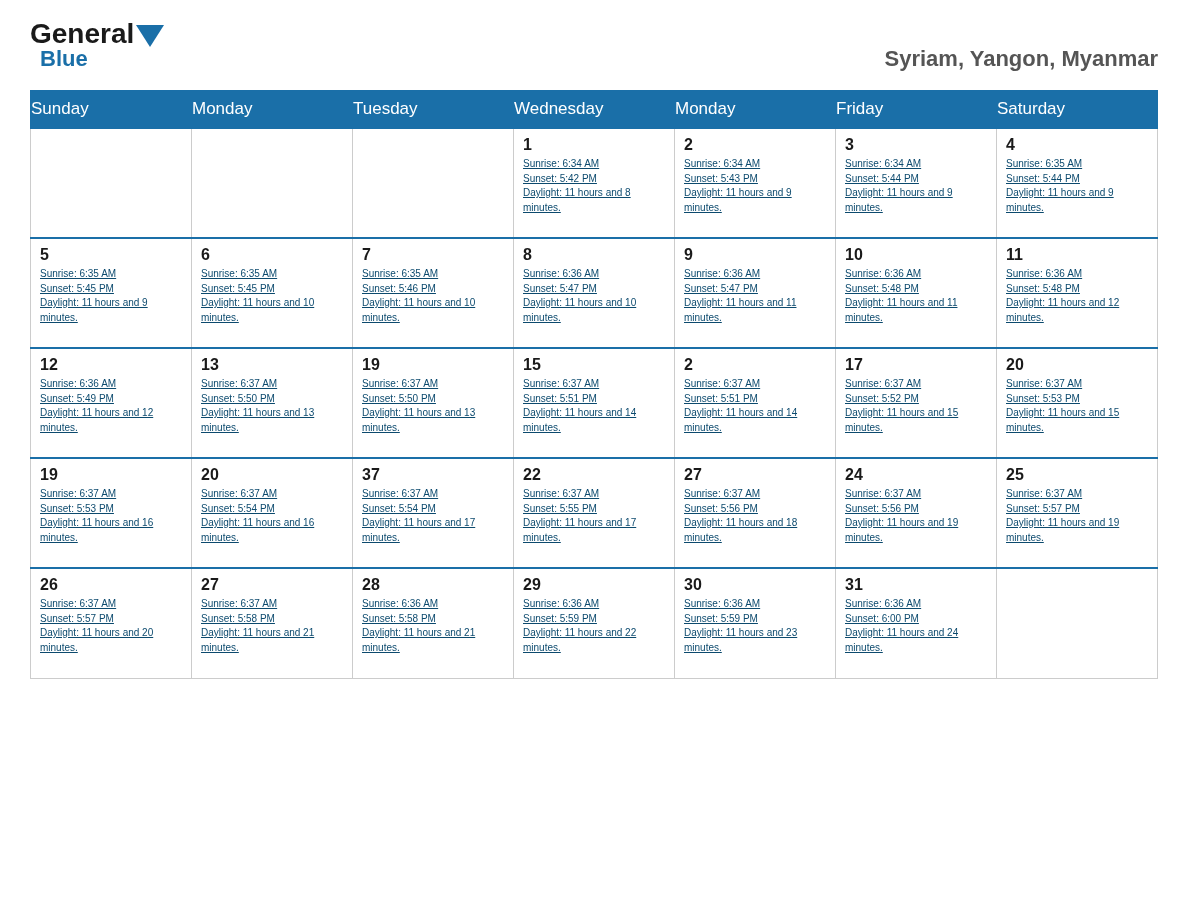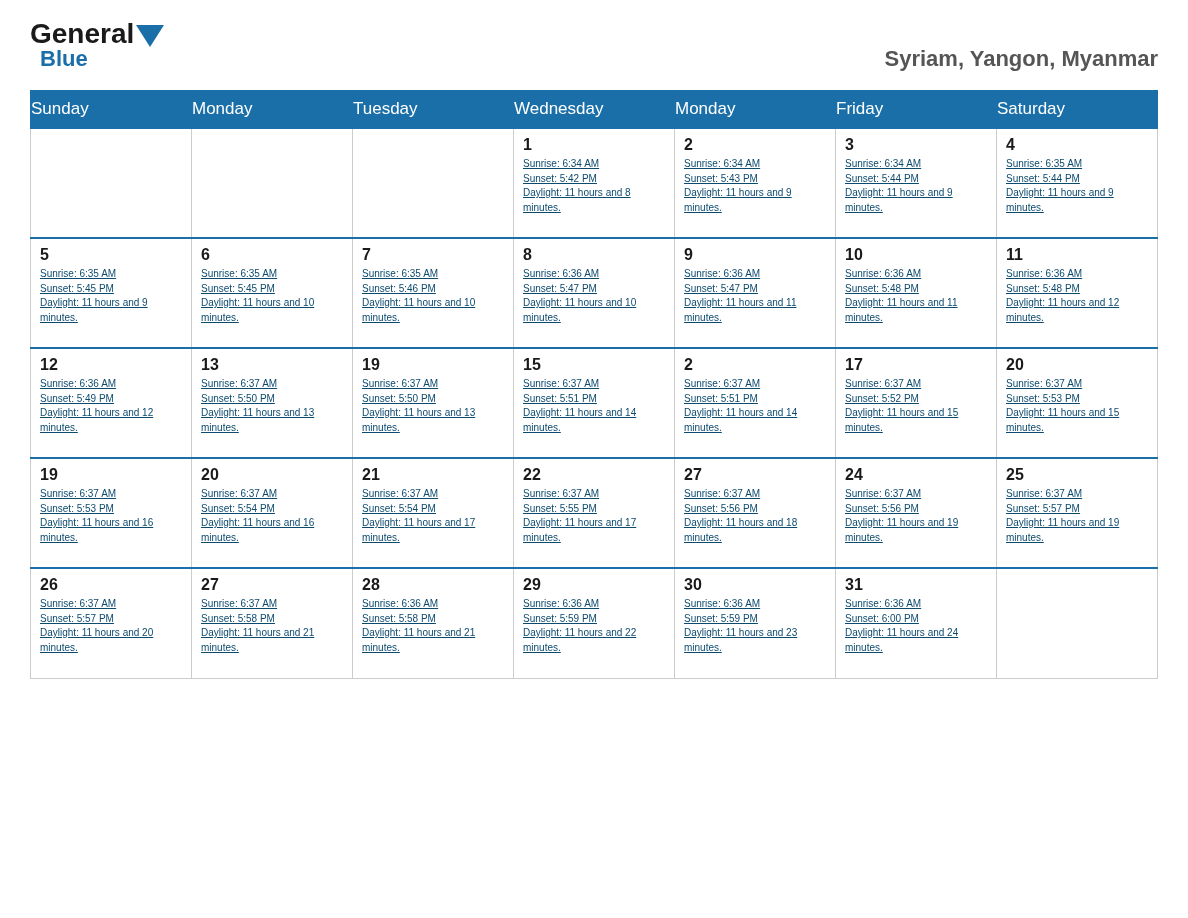--- a/index.html
+++ b/index.html
@@ -256,21 +256,21 @@
 Sunset: 5:53 PM
 Daylight: 11 hours and 16 minutes.</div>
         </td>
         <td>
           <span class="day-number">20</span>
           <div class="day-info" style="white-space: pre-line;">Sunrise: 6:37 AM
 Sunset: 5:54 PM
 Daylight: 11 hours and 16 minutes.</div>
         </td>
         <td>
-          <span class="day-number">21</span>
+          <span class="day-number">37</span>
           <div class="day-info" style="white-space: pre-line;">Sunrise: 6:37 AM
 Sunset: 5:54 PM
 Daylight: 11 hours and 17 minutes.</div>
         </td>
         <td>
           <span class="day-number">22</span>
           <div class="day-info" style="white-space: pre-line;">Sunrise: 6:37 AM
 Sunset: 5:55 PM
 Daylight: 11 hours and 17 minutes.</div>
         </td>

